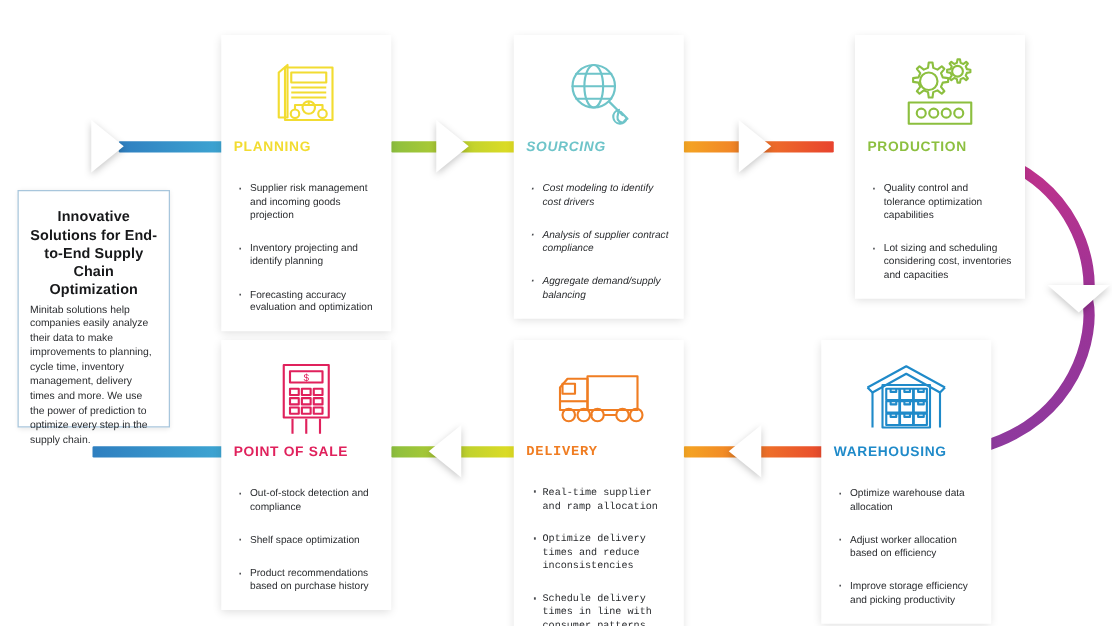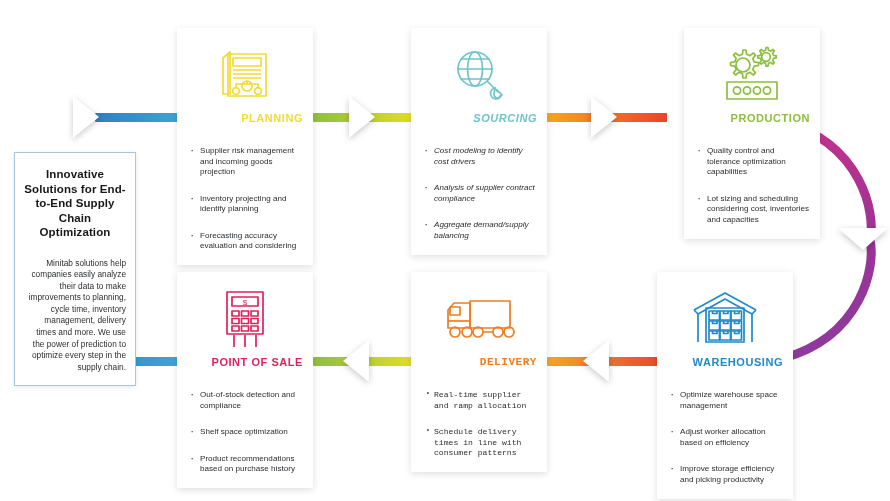--- a/index.html
+++ b/index.html
@@ -11,40 +11,40 @@
     position:relative;
     width:890px;height:501px;
     background:#ffffff;
     overflow:hidden;
   }
 
   
   .intro{
     position:absolute;
     left:14px; top:152px;
-    width:122px; height:234px;
+    width:122px; height:190px;
     background:#ffffff;
     border:1px solid #a8c6dc;
     box-sizing:border-box;
     padding:14px 9px 8px 9px;
     box-shadow:0 1px 4px rgba(0,0,0,.10);
   }
   .intro-title{
     font-size:11.5px;
     font-weight:bold;
     color:#17181a;
     text-align:center;
     line-height:14.5px;
     letter-spacing:.1px;
   }
   .intro-body{
-    margin-top:18px;
+    margin-top:2px;
     font-size:8.3px;
     color:#2b2d30;
-    text-align:right;
+    text-align:left;
     line-height:11.6px;
   }
 
   
   .card{
     position:absolute;
     width:136px;
     background:#ffffff;
     box-shadow:0 2px 7px rgba(0,0,0,.13);
     box-sizing:border-box;
@@ -53,21 +53,21 @@
   .card .icon-wrap{
     height:74px;
     display:flex;
     align-items:center;
     justify-content:center;
   }
   .card h3{
     margin:0;
     font-size:11px;
     font-weight:bold;
-    text-align:right;
+    text-align:left;
     letter-spacing:.55px;
     padding-bottom:6px;
   }
   .card ul{
     margin:0;
     padding:0;
     list-style:none;
   }
   .card li{
     position:relative;
@@ -185,21 +185,21 @@
         <circle cx="33" cy="42" r="5"></circle>
         <circle cx="22" cy="47" r="3.4"></circle>
         <circle cx="44" cy="47" r="3.4"></circle>
         <path d="M22 43.6 V40 H44 V43.6 M33 40 V37"></path>
       </svg>
     </div>
     <h3 class="h-planning">PLANNING</h3>
     <ul>
       <li>Supplier risk management and incoming goods projection</li>
       <li>Inventory projecting and identify planning</li>
-      <li>Forecasting accuracy evaluation and considering</li>
+      <li>Forecasting accuracy evaluation and optimization</li>
     </ul>
   </div>
 
   <div class="card" id="card-sourcing">
     <div class="icon-wrap">
       <svg width="62" height="62" viewBox="0 0 62 62" fill="none" stroke="#6ec4c9" stroke-width="1.7" stroke-linecap="round">
         <circle cx="27" cy="25" r="17"></circle>
         <ellipse cx="27" cy="25" rx="7.5" ry="17"></ellipse>
         <path d="M10 25 H44 M13 15 H41 M13 35 H41"></path>
         <path d="M39.5 37.5 L50 48"></path>
@@ -277,20 +277,21 @@
         <circle cx="25" cy="39" r="5"></circle>
         <circle cx="36" cy="39" r="5"></circle>
         <circle cx="56" cy="39" r="5"></circle>
         <circle cx="67" cy="39" r="5"></circle>
         <path d="M30 39 H32 M41 39 H51"></path>
       </svg>
     </div>
     <h3 class="h-delivery">DELIVERY</h3>
     <ul>
       <li>Real-time supplier and ramp allocation</li>
+      <li>Optimize delivery times and reduce inconsistencies</li>
       <li>Schedule delivery times in line with consumer patterns</li>
     </ul>
   </div>
 
   <div class="card" id="card-warehousing">
     <div class="icon-wrap">
       <svg width="70" height="58" viewBox="0 0 70 58" fill="none" stroke="#1f8ac9" stroke-width="1.7" stroke-linejoin="round">
         <path d="M4 20 L35 3 L66 20"></path>
         <path d="M4 20 L8 24 L35 9 L62 24 L66 20"></path>
         <path d="M8 24 V52 M62 24 V52"></path>
@@ -306,19 +307,19 @@
           <rect x="30" y="41" width="10.5" height="9"></rect>
           <rect x="41" y="41" width="10.5" height="9"></rect>
         </g>
         <path d="M22.5 21 v2.5 h4.5 v-2.5 M33.5 21 v2.5 h4.5 v-2.5 M44.5 21 v2.5 h4.5 v-2.5
                  M22.5 31 v2.5 h4.5 v-2.5 M33.5 31 v2.5 h4.5 v-2.5 M44.5 31 v2.5 h4.5 v-2.5
                  M22.5 41 v2.5 h4.5 v-2.5 M33.5 41 v2.5 h4.5 v-2.5 M44.5 41 v2.5 h4.5 v-2.5"></path>
       </svg>
     </div>
     <h3 class="h-warehousing">WAREHOUSING</h3>
     <ul>
-      <li>Optimize warehouse space management</li>
+      <li>Optimize warehouse data allocation</li>
       <li>Adjust worker allocation based on efficiency</li>
       <li>Improve storage efficiency and picking productivity</li>
     </ul>
   </div>
 
 </div>
 
 </body></html>

